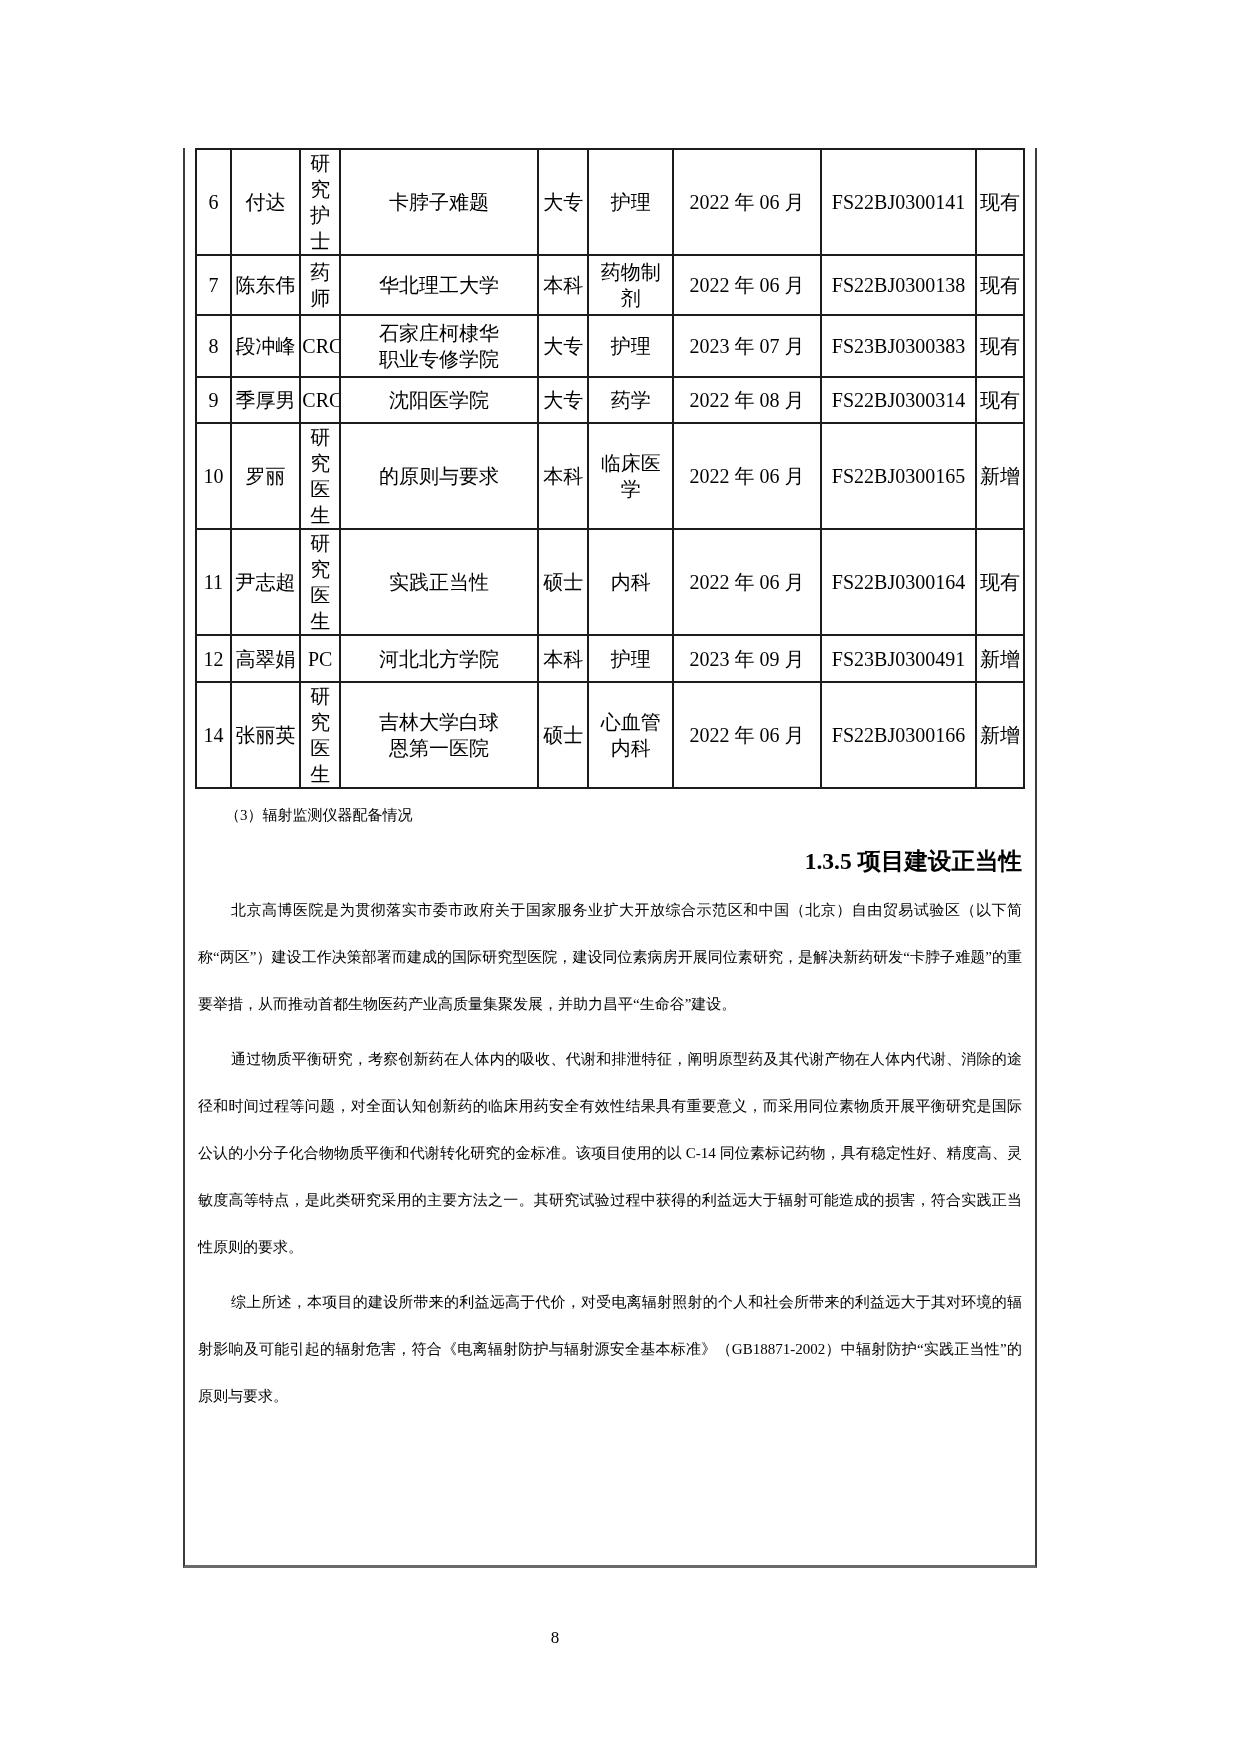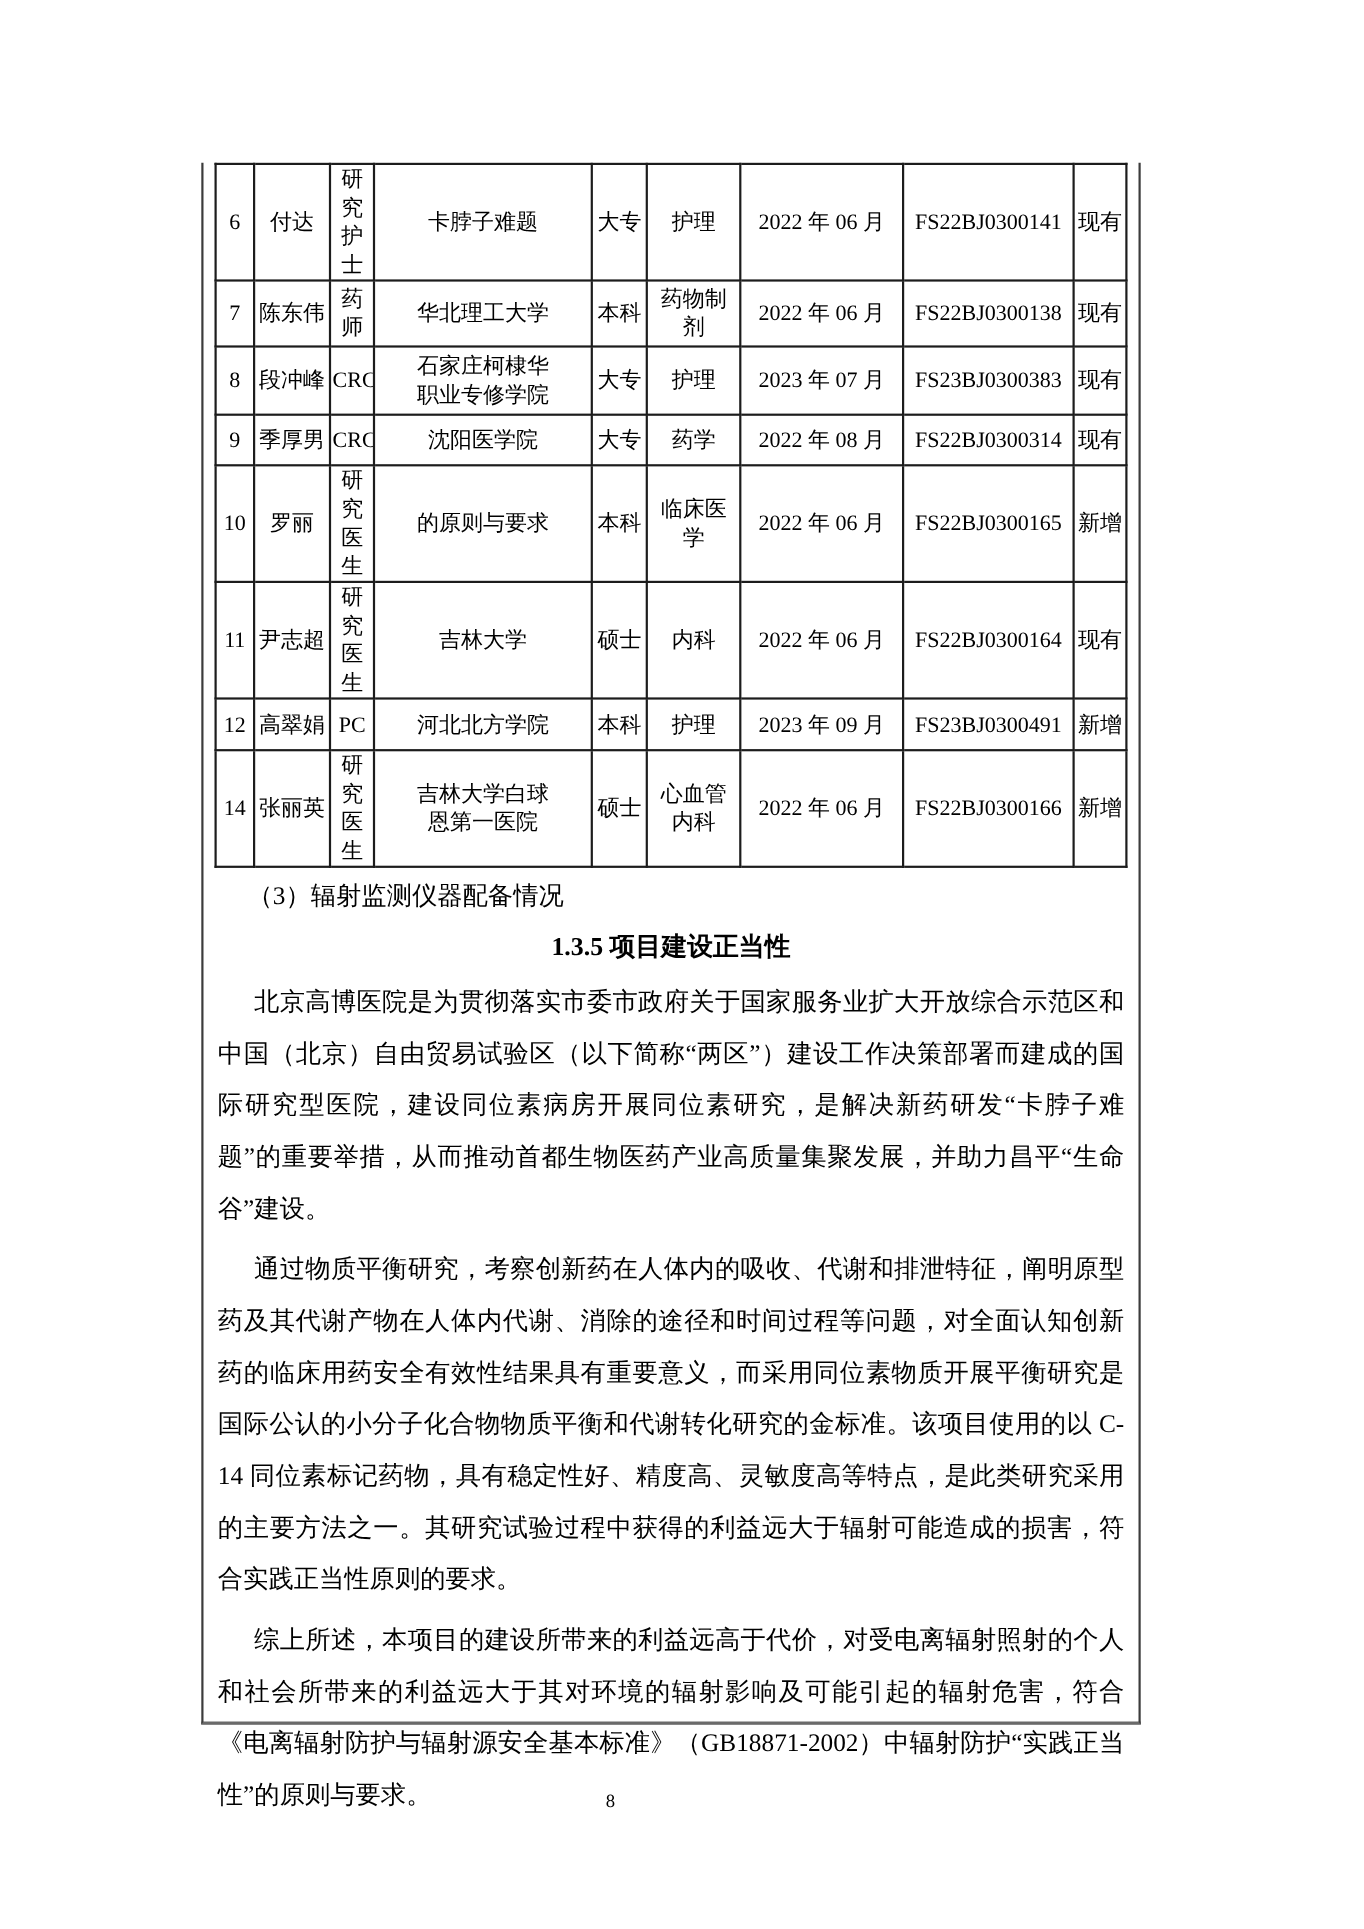--- a/index.html
+++ b/index.html
@@ -27,25 +27,25 @@
   }
   table.personnel tr:nth-child(1){height:60px;}
   table.personnel tr:nth-child(2){height:60px;}
   table.personnel tr:nth-child(3){height:62px;}
   table.personnel tr:nth-child(4){height:46px;}
   table.personnel tr:nth-child(5){height:60px;}
   table.personnel tr:nth-child(6){height:54px;}
   table.personnel tr:nth-child(7){height:47px;font-family:Liberation Serif, serif;}
   table.personnel tr:nth-child(8){height:56px;}
   .content{padding:0 13px;}
-  .content p{margin:0;font-size:23px;line-height:47px;text-align:justify;}
+  .content p{margin:0;font-size:15px;line-height:47px;text-align:justify;}
   p.p-item3{margin-top:6px;line-height:40px;text-indent:27px;}
   p.p-indent{text-indent:33px;}
   h3.sec-heading{
-    margin:0;font-size:23.5px;font-weight:bold;line-height:52px;text-align:center;
+    margin:0;font-size:23.5px;font-weight:bold;line-height:52px;text-align:right;
   }
   p.p-gap{margin-top:8px;}
   .page-number{
     position:absolute;left:540px;top:1628px;width:30px;
     font-size:17px;text-align:center;
   }
 </style>
 </head>
 <body>
 
@@ -122,21 +122,21 @@
 学</td>
           <td>2022 年 06 月</td>
           <td>FS22BJ0300165</td>
           <td>新增</td>
         </tr>
         <tr>
           <td>11</td>
           <td>尹志超</td>
           <td>研究
 医生</td>
-          <td>吉林大学</td>
+          <td>实践正当性</td>
           <td>硕士</td>
           <td>内科</td>
           <td>2022 年 06 月</td>
           <td>FS22BJ0300164</td>
           <td>现有</td>
         </tr>
         <tr>
           <td>12</td>
           <td>高翠娟</td>
           <td>PC</td>

